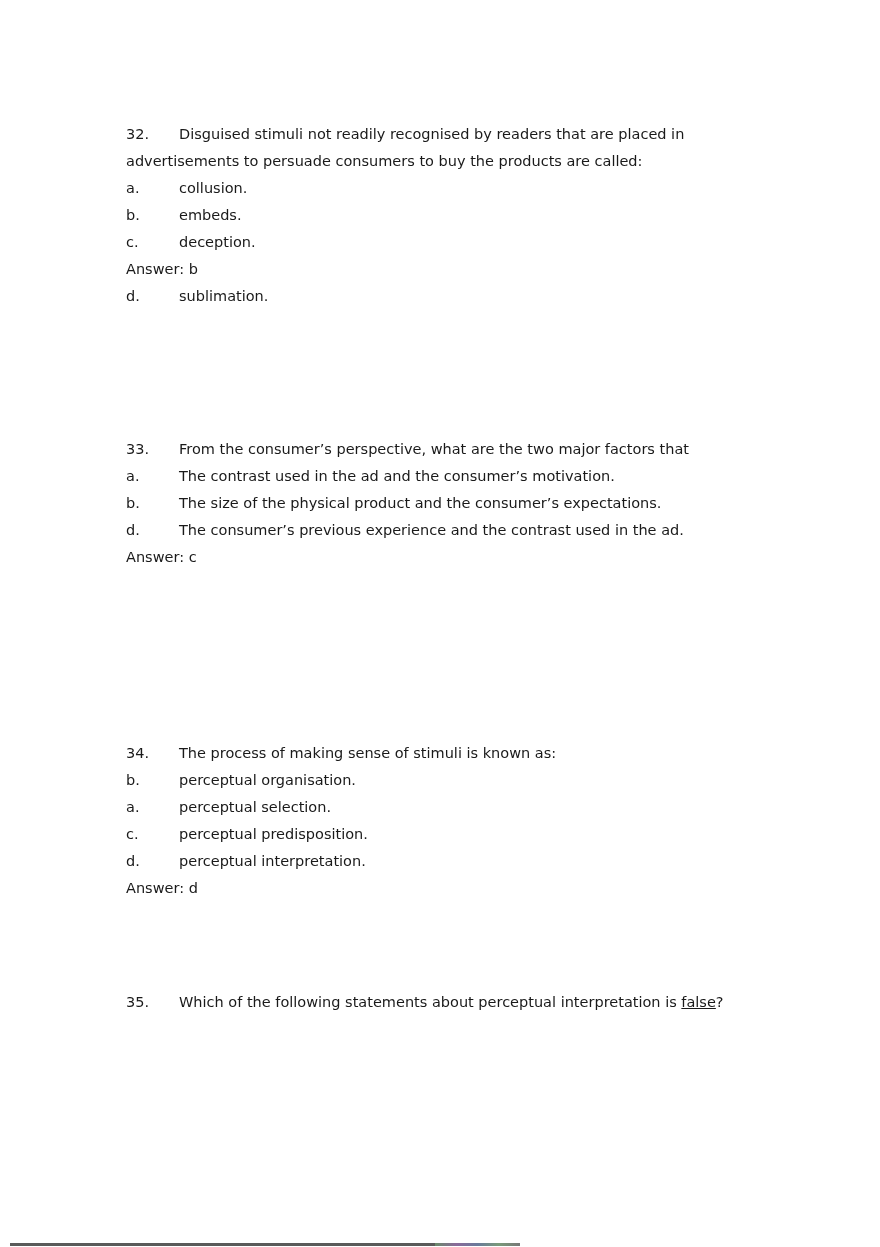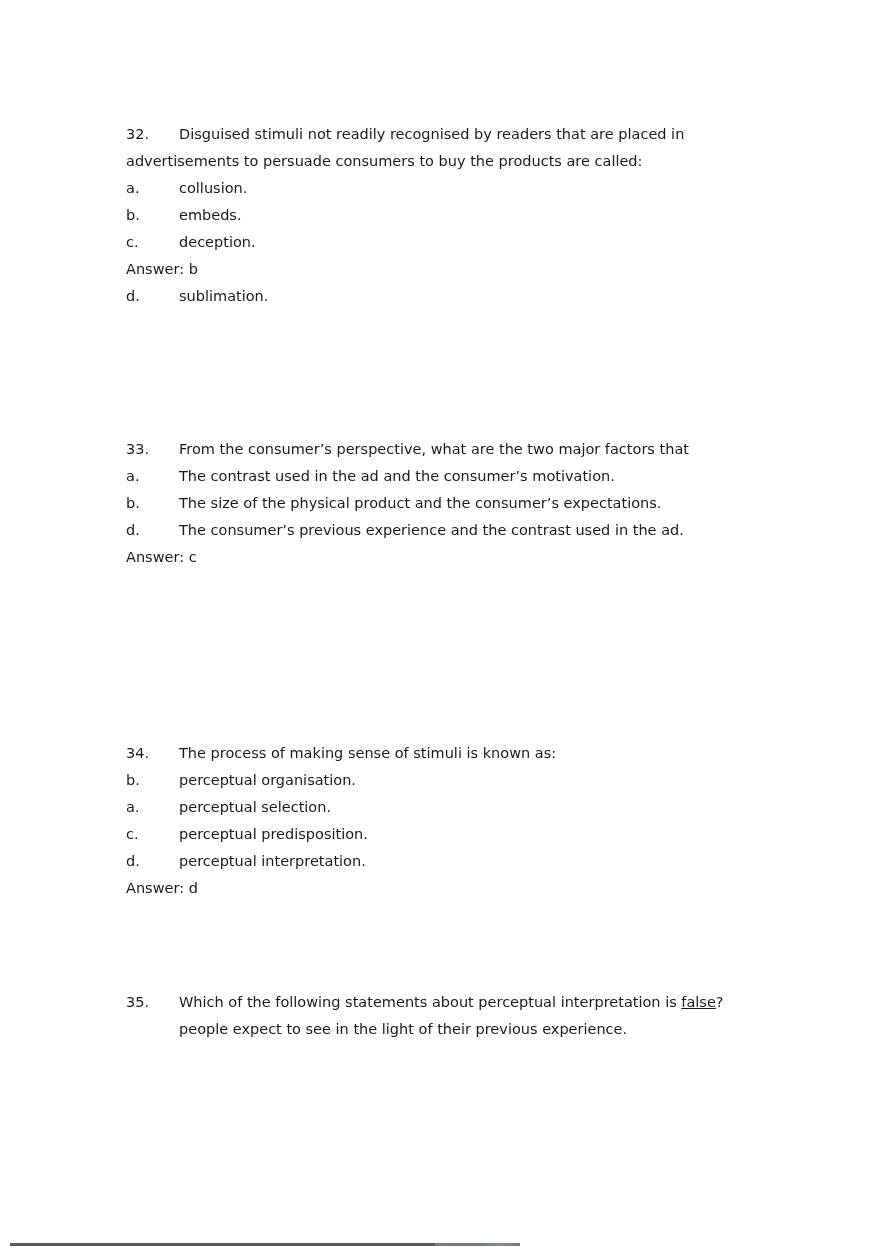--- a/index.html
+++ b/index.html
@@ -47,18 +47,17 @@
   <div class="line"><span class="num">a.</span><span>perceptual selection.</span></div>
   <div class="line"><span class="num">c.</span><span>perceptual predisposition.</span></div>
   <div class="line"><span class="num">d.</span><span>perceptual interpretation.</span></div>
   <div class="line">Answer: d</div>
 </div>
 
 <div class="q" style="top:989px;">
   <div class="line">
     <span class="num">35.</span><span>Which of the following statements about perceptual interpretation is </span><span class="u">false</span><span>?</span>
   </div>
-  <div class="line cont">people expect to see in the light of their previous experience.</div>
 </div>
 
 <div class="bottom-bar">
     <div class="tail"></div>
   </div>
 
 </body></html>

